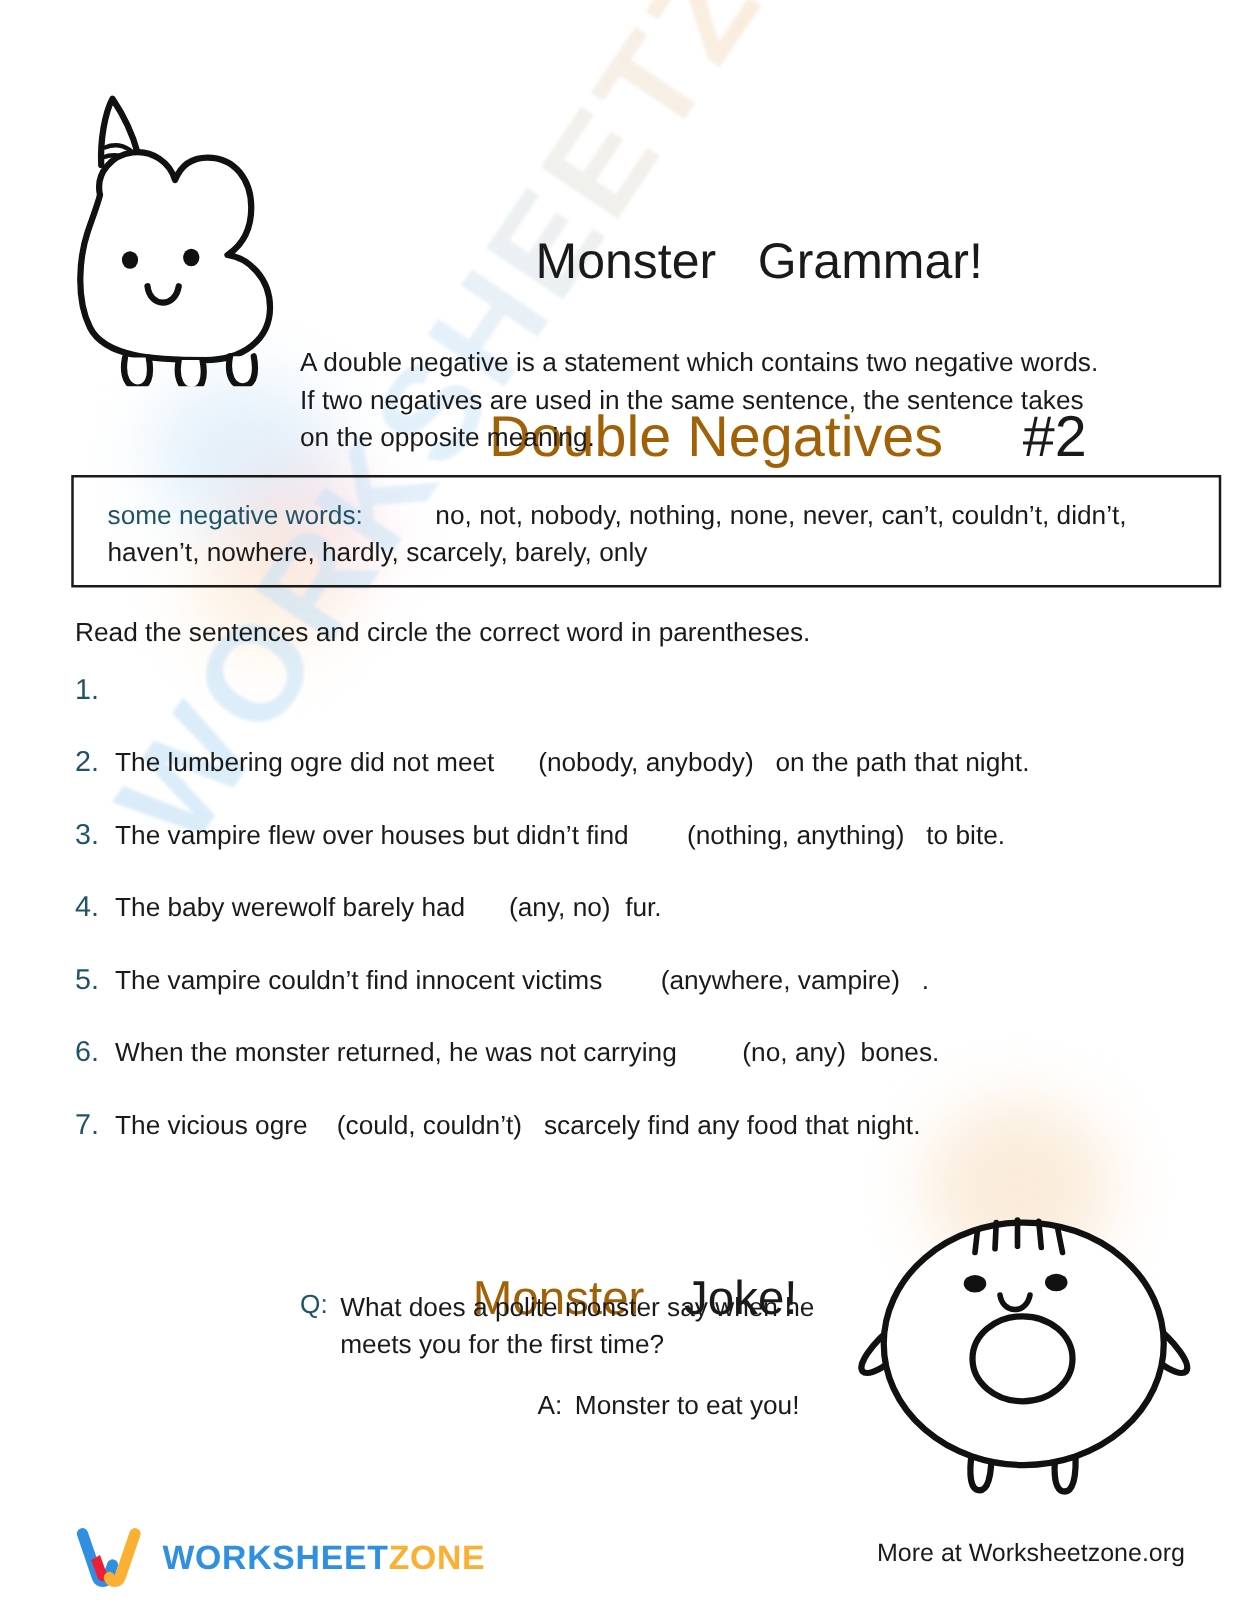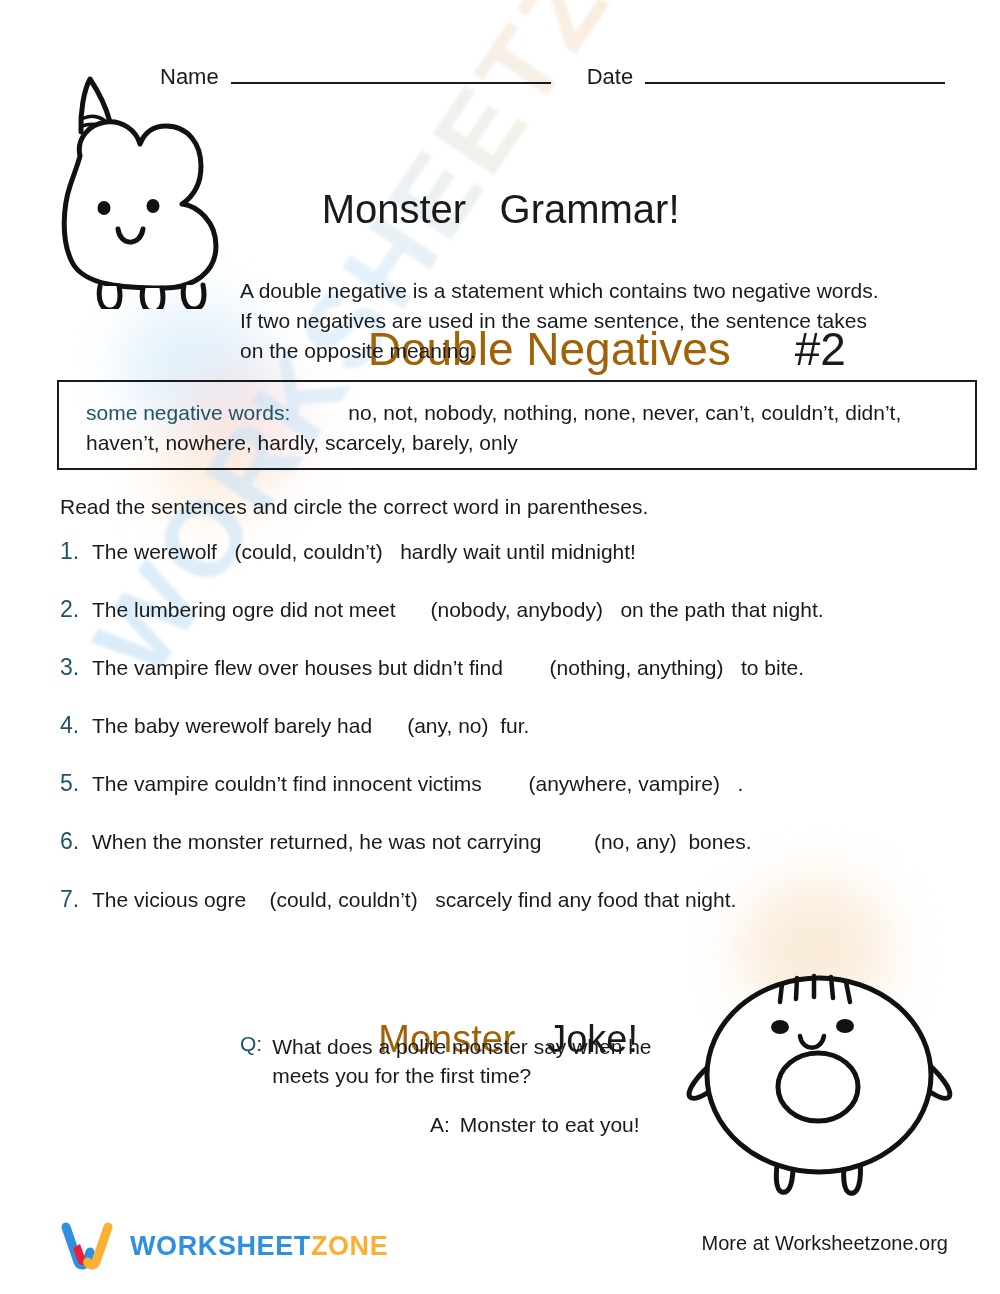--- a/index.html
+++ b/index.html
@@ -97,24 +97,25 @@
     left: 678px;
     top: 958px;
     width: 285px;
     height: 245px;
     z-index: 3;
   }
 
   
   .title-block {
     position: absolute;
-    left: 255px;
+    left: 224px;
     top: 146px;
     width: 700px;
     z-index: 3;
+    text-align: center;
   }
   .title-line1 {
     font-size: 40px;
     color: #1a1a1a;
     line-height: 1.05;
     white-space: pre;
     font-family: "Liberation Sans", sans-serif;
   }
   .title-line2 {
     font-size: 46px;
@@ -268,27 +269,20 @@
 <div class="page">
 
   <div class="watermark">
     <div class="wm-blob b1"></div>
     <div class="wm-blob b2"></div>
     <div class="wm-blob b3"></div>
     <div class="wm-blob b4"></div>
     <div class="watermark-text">WORKSHEETZONE</div>
   </div>
 
-  <div class="namedate">
-    <span class="nd-label">Name</span>
-    <span class="nd-rule name"></span>
-    <span class="nd-gap"></span>
-    <span class="nd-label">Date</span>
-    <span class="nd-rule date"></span>
-  </div>
 
   <svg class="mascot-left" viewBox="0 0 180 235" fill="none">
     <g stroke="#111111" stroke-width="5" stroke-linecap="round" stroke-linejoin="round" fill="#ffffff">
 
       <path d="M33 58 C32 38 36 16 42 5 C50 17 58 33 62 48"></path>
       <path d="M36 44 C43 41 50 42 56 46" stroke-width="3.5" fill="none"></path>
       <path d="M34 52 C42 49 51 50 59 55" stroke-width="3.5" fill="none"></path>
 
       <path d="M32 82 C28 64 42 50 58 48 C74 46 88 56 92 70
                C96 60 104 52 118 52 C140 52 153 70 153 92
@@ -324,21 +318,20 @@
     <div class="words-inner">
       <span class="words-label">some negative words:</span><span class="words-spacer"></span><span class="words-list">no, not, nobody, nothing, none, never, can’t, couldn’t, didn’t, haven’t, nowhere, hardly, scarcely, barely, only</span>
     </div>
   </div>
 
   <div class="instructions">Read the sentences and circle the correct word in parentheses.</div>
 
   <div class="questions">
     <div class="q-row">
       <span class="q-num">1.</span>
-      <span class="q-text">The werewolf   (could, couldn’t)   hardly wait until midnight!</span>
     </div>
     <div class="q-row">
       <span class="q-num">2.</span>
       <span class="q-text">The lumbering ogre did not meet      (nobody, anybody)   on the path that night.</span>
     </div>
     <div class="q-row">
       <span class="q-num">3.</span>
       <span class="q-text">The vampire flew over houses but didn’t find        (nothing, anything)   to bite.</span>
     </div>
     <div class="q-row">

